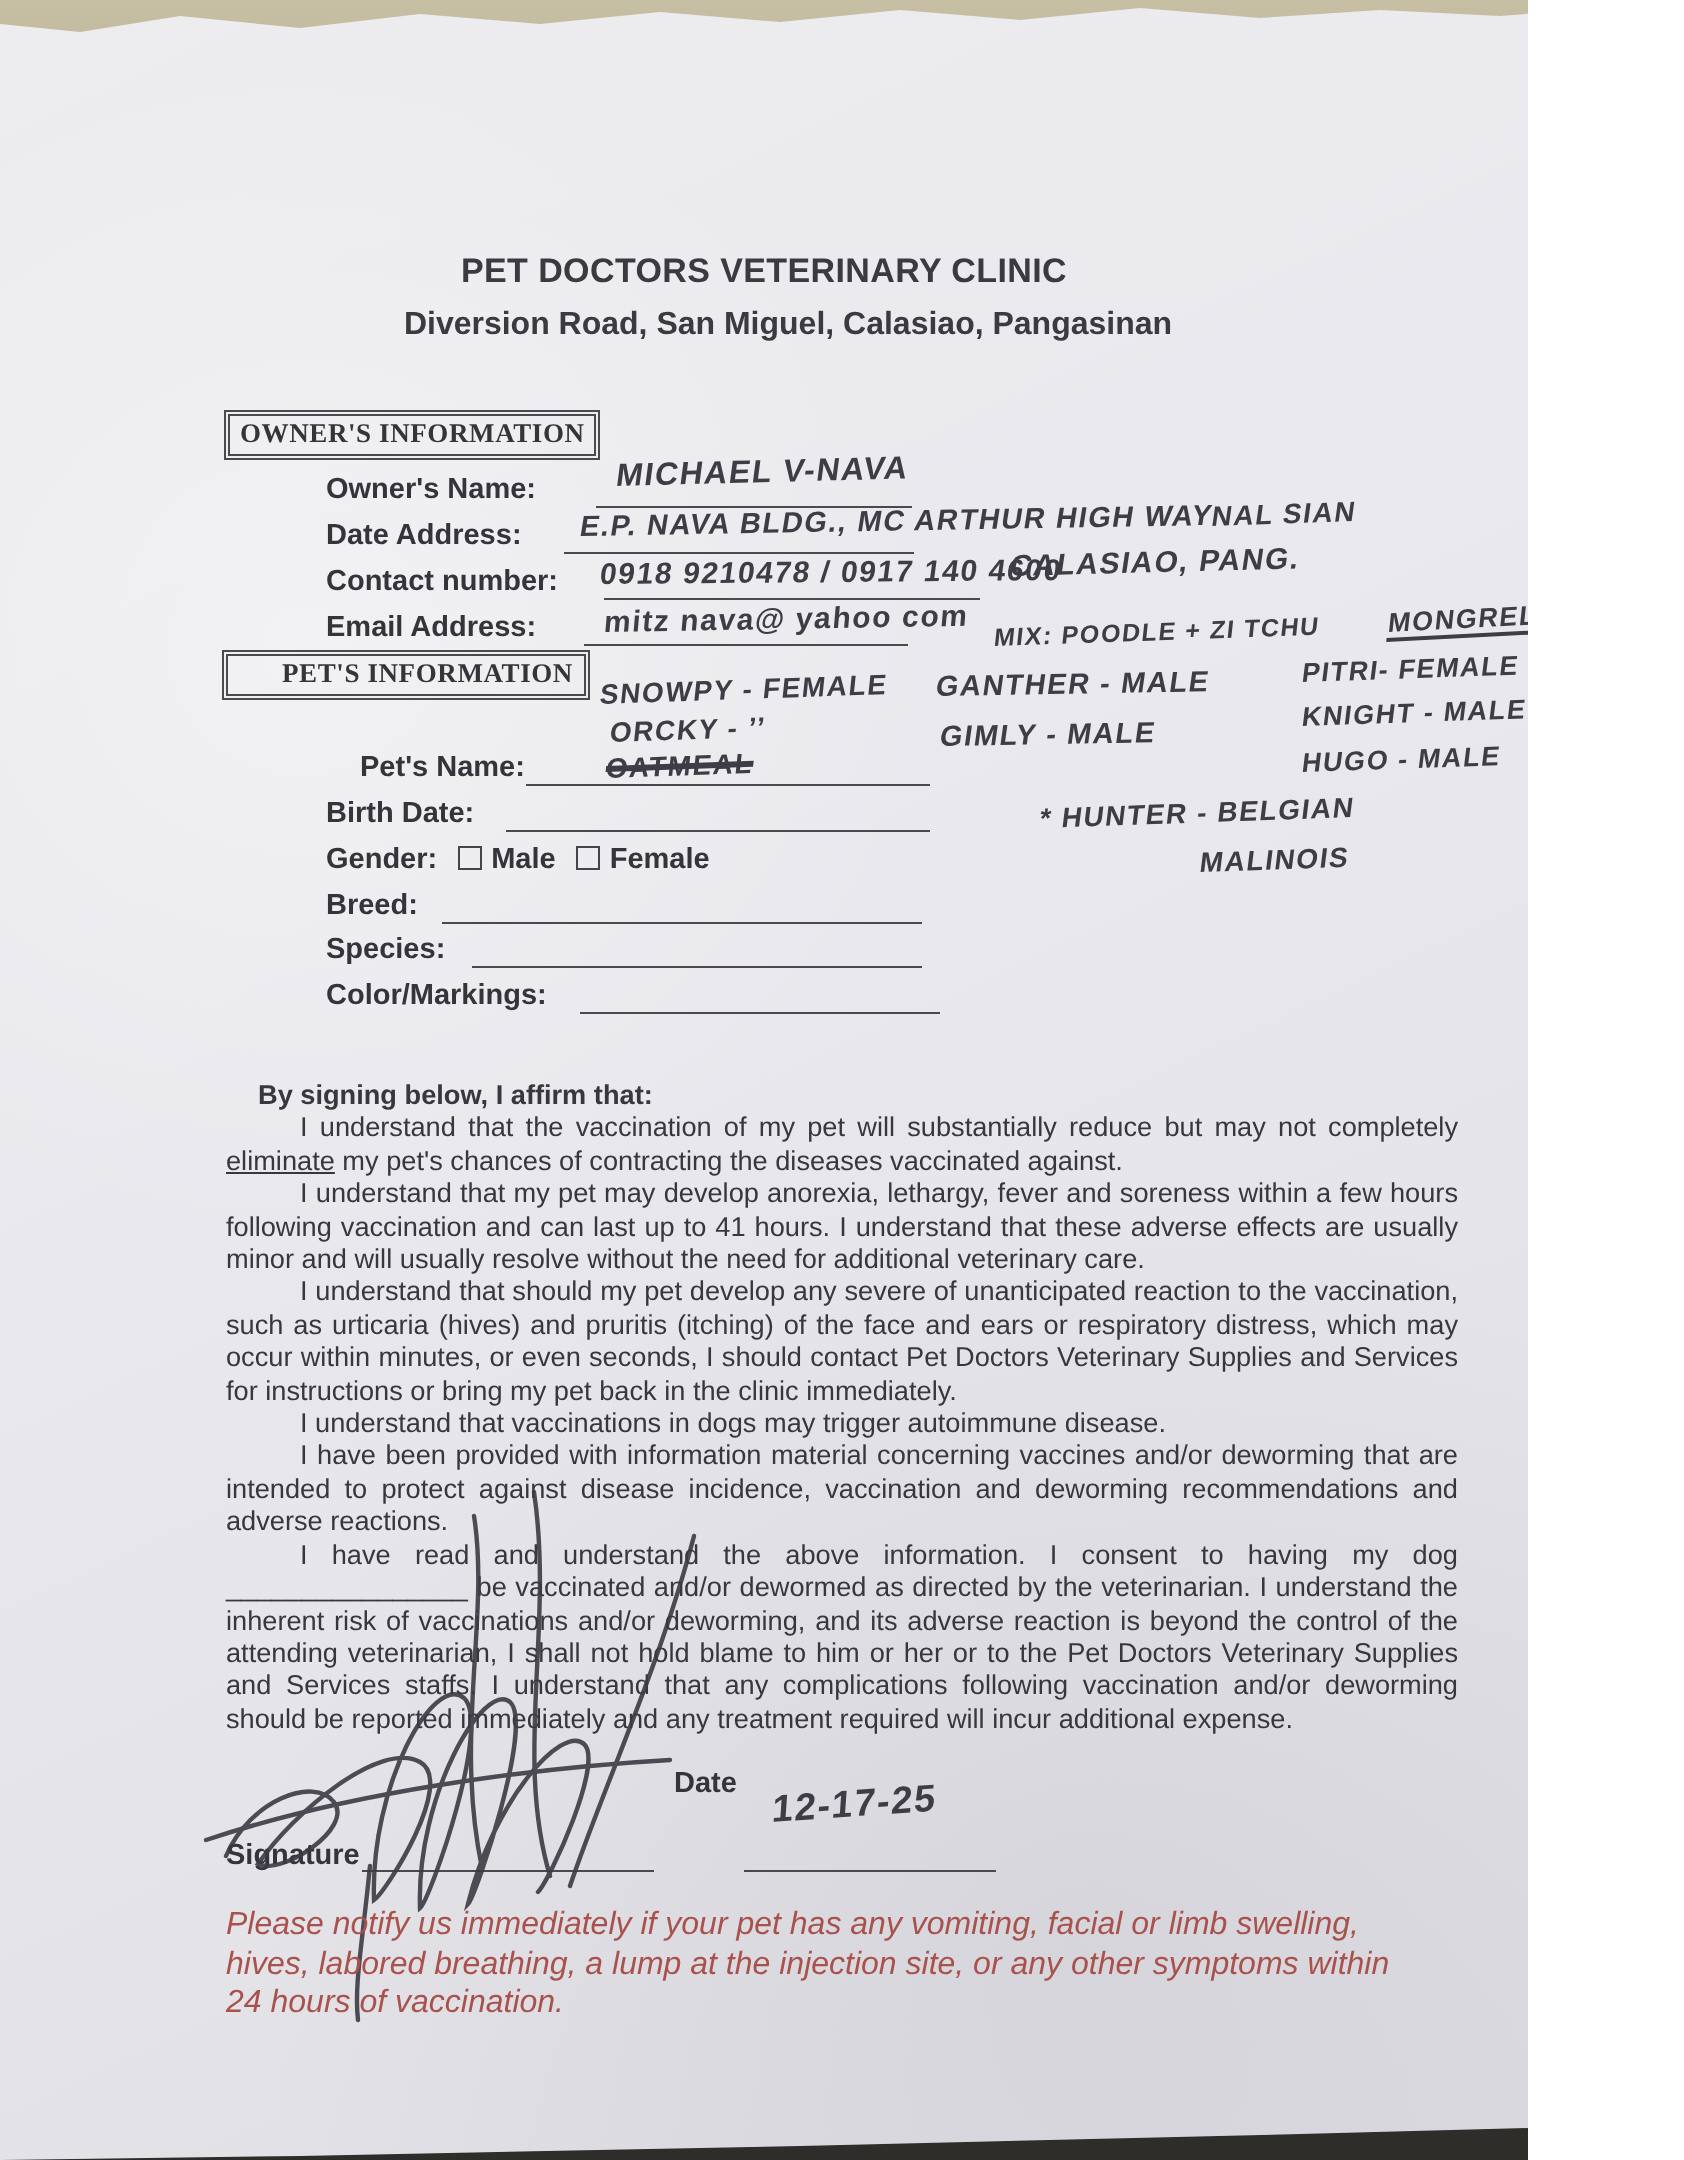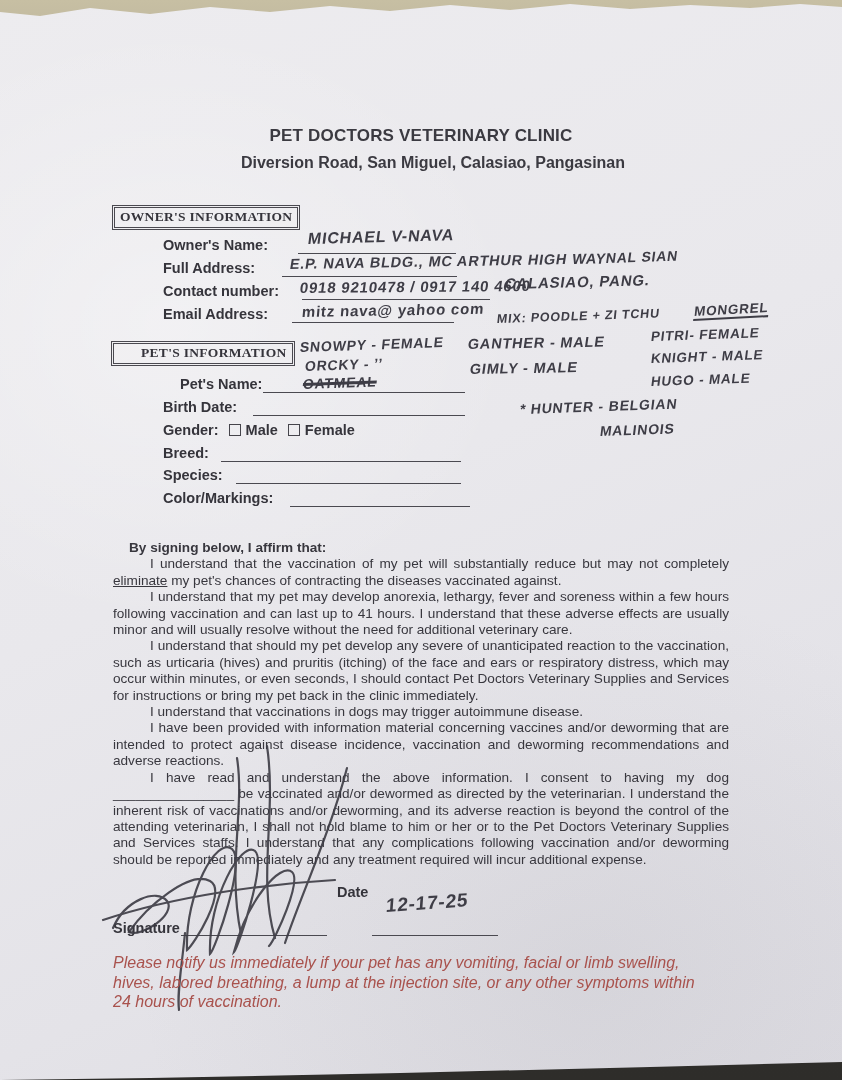--- a/index.html
+++ b/index.html
@@ -1,17 +1,17 @@
 <!DOCTYPE html>
 <html><head>
 <meta charset="utf-8">
 <style>
   html,body { margin:0; padding:0; }
   .canvas {
-    position:relative; width:842px; height:1080px; overflow:hidden;
+    position:relative; width:764px; height:1080px; overflow:hidden;
     background:linear-gradient(180deg,#c7bfa3 0px,#c2baa0 26px,#3a3834 27px,#2e2d2a 100%);
     font-family:"Liberation Sans", sans-serif;
   }
   .paper {
     position:absolute; inset:0;
     background:
       radial-gradient(90% 60% at 70% 90%, rgba(120,118,128,0.10), rgba(0,0,0,0) 60%),
       radial-gradient(60% 40% at 20% 30%, rgba(255,255,255,0.35), rgba(255,255,255,0) 70%),
       linear-gradient(155deg,#edecef 0%,#e9e8ec 45%,#e4e3e8 72%,#dddce2 100%);
     clip-path: polygon(0px 12px,40px 16px,90px 8px,150px 14px,210px 7px,270px 12px,
@@ -60,42 +60,42 @@
   <div class="abs subtitle printed" style="top:154px;margin-left:12px;">Diversion Road, San Miguel, Calasiao, Pangasinan</div>
 
   <div class="abs secbox" style="left:112px; top:205px;">OWNER'S INFORMATION</div>
 
   <div class="abs frow" style="left:163px; top:236px;">
     <span class="flabel">Owner's Name:</span>
   </div>
   <div class="fline" style="left:298px; top:252px; width:158px;"></div>
 
   <div class="abs frow" style="left:163px; top:259px;">
-    <span class="flabel">Full Address:</span>
+    <span class="flabel">Date Address:</span>
   </div>
   <div class="fline" style="left:282px; top:275px; width:175px;"></div>
 
   <div class="abs frow" style="left:163px; top:282px;">
     <span class="flabel">Contact number:</span>
   </div>
   <div class="fline" style="left:302px; top:298px; width:188px;"></div>
 
   <div class="abs frow" style="left:163px; top:305px;">
     <span class="flabel">Email Address:</span>
   </div>
   <div class="fline" style="left:292px; top:321px; width:162px;"></div>
 
   <span class="hw" style="left:308px; top:230px; font-size:16px; transform:rotate(-1.5deg) skewX(-9deg);">MICHAEL V-NAVA</span>
   <span class="hw" style="left:290px; top:256px; font-size:14.5px; transform:rotate(-1deg) skewX(-10deg);">E.P. NAVA BLDG., MC ARTHUR HIGH WAY</span>
   <span class="hw" style="left:606px; top:250px; font-size:14px; transform:rotate(-2deg) skewX(-10deg);">NAL SIAN</span>
   <span class="hw" style="left:300px; top:279px; font-size:15px; transform:rotate(-0.5deg) skewX(-8deg);">0918 9210478 / 0917 140 4600</span>
   <span class="hw" style="left:505px; top:275px; font-size:15px; transform:rotate(-1.5deg) skewX(-10deg);">CALASIAO, PANG.</span>
   <span class="hw" style="left:302px; top:303px; font-size:15px; transform:rotate(-1deg) skewX(-6deg);">mitz nava@ yahoo com</span>
 
-  <div class="abs secbox" style="left:111px; top:341px;padding-left:27px;">PET'S INFORMATION</div>
+  <div class="abs secbox" style="left:111px; top:325px;padding-left:27px;">PET'S INFORMATION</div>
 
   <span class="hw" style="left:497px; top:312px; font-size:12.5px; transform:rotate(-2deg) skewX(-8deg);">MIX: POODLE + ZI TCHU</span>
   <span class="hw hw-underline" style="left:694px; top:304px; font-size:13.5px; transform:rotate(-3deg) skewX(-9deg);">MONGREL</span>
 
   <span class="hw" style="left:300px; top:339px; font-size:14px; transform:rotate(-2deg) skewX(-8deg);">SNOWPY - FEMALE</span>
   <span class="hw" style="left:305px; top:358px; font-size:14px; transform:rotate(-2deg) skewX(-8deg);">ORCKY -  ’’</span>
   <span class="hw hw-strike" style="left:303px; top:376px; font-size:14px; transform:rotate(-2deg) skewX(-8deg);">OATMEAL</span>
 
   <span class="hw" style="left:468px; top:336px; font-size:14.5px; transform:rotate(-1deg) skewX(-9deg);">GANTHER - MALE</span>
   <span class="hw" style="left:470px; top:361px; font-size:14.5px; transform:rotate(-1deg) skewX(-9deg);">GIMLY  -  MALE</span>

